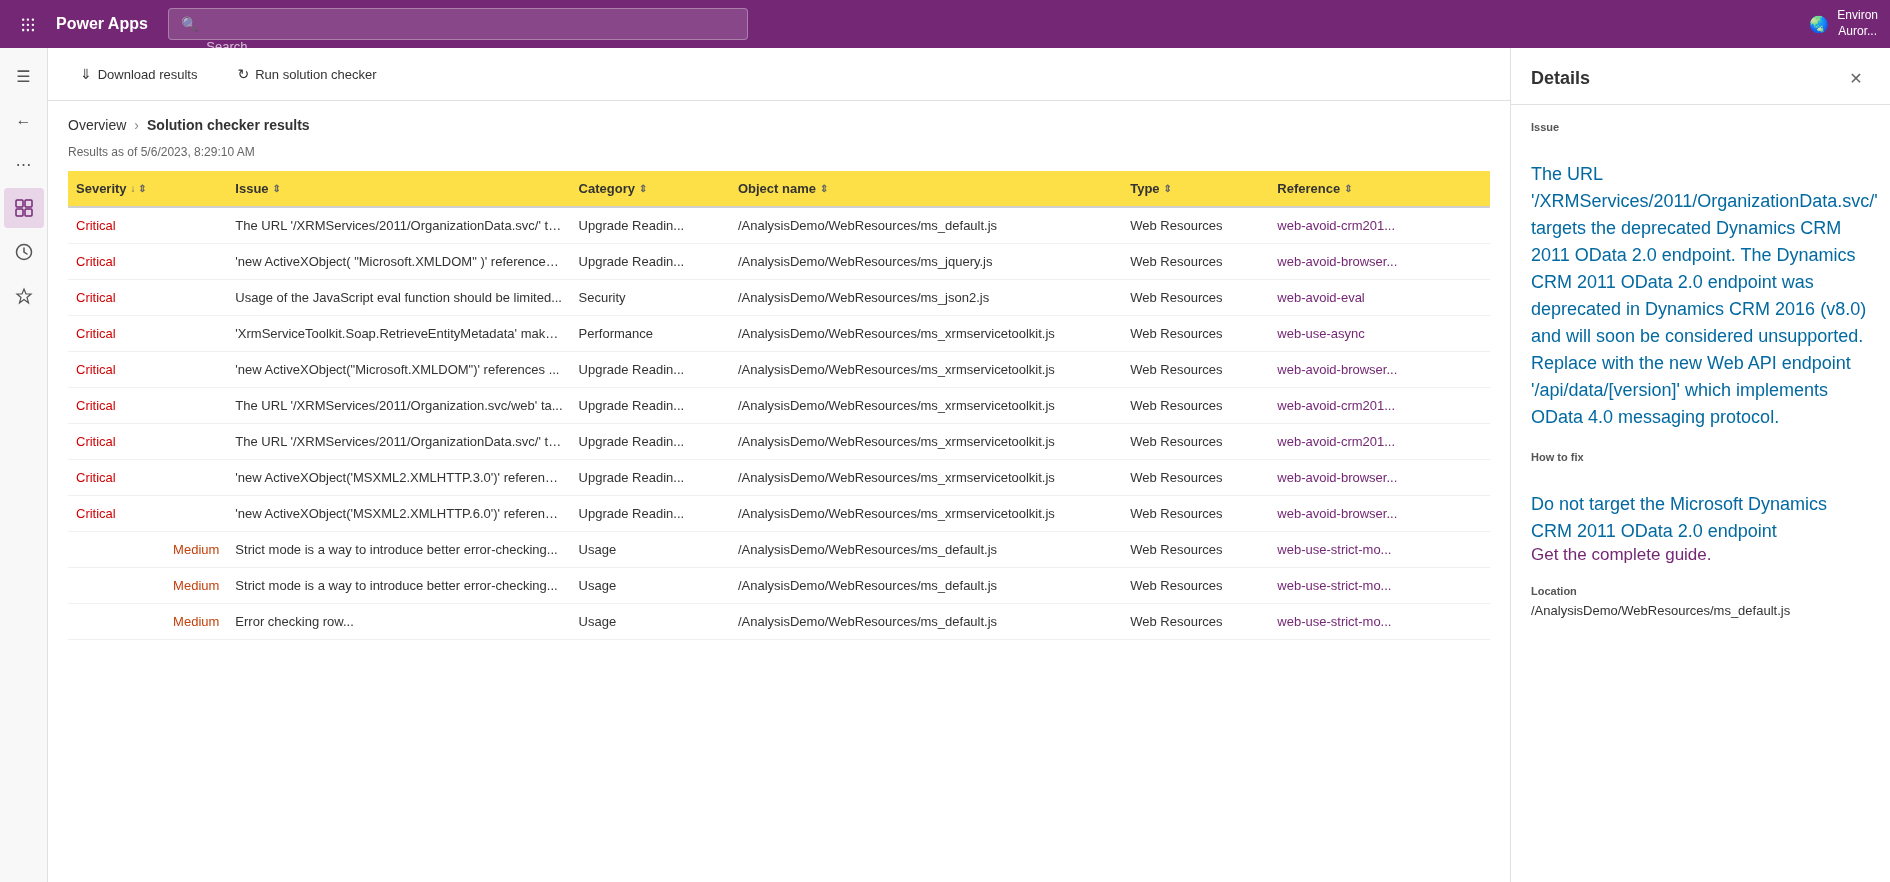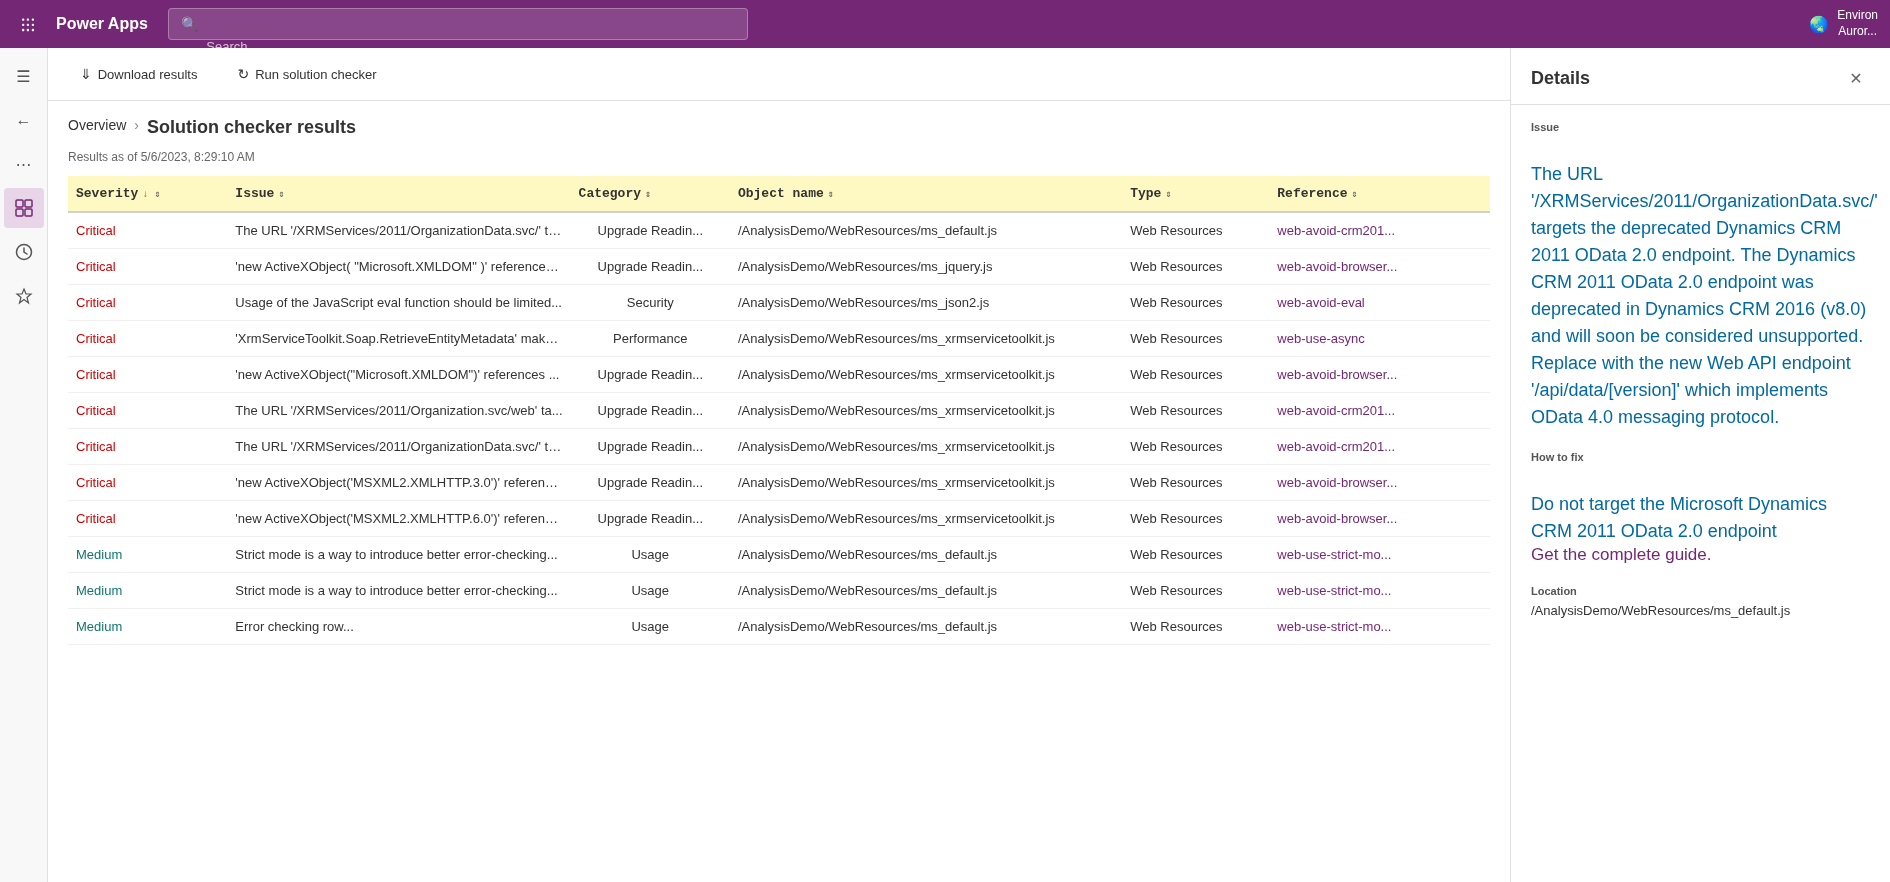--- a/index.html
+++ b/index.html
@@ -139,21 +139,21 @@
     }
     .breadcrumb-link {
       color: #333;
       font-size: 14px;
       cursor: pointer;
       text-decoration: none;
     }
     .breadcrumb-sep { color: #888; font-size: 14px; }
     .breadcrumb-current {
       color: #333;
-      font-size: 18px;
+      font-size: 14px;
       font-weight: 600;
     }
 
     .results-timestamp {
       padding: 4px 20px 12px;
       font-size: 12px;
       color: #666;
       flex-shrink: 0;
     }
 
@@ -170,24 +170,23 @@
     thead tr {
       border-bottom: 2px solid #d0d0d0;
     }
     th {
       text-align: left;
       padding: 10px 8px;
       font-size: 13px;
       font-weight: 600;
       color: #333;
       white-space: nowrap;
-      background: #fef9c3;
+      background: #fde047;
       position: sticky;
       top: 0;
-      font-family: Liberation Mono, monospace;
     }
     th .col-header {
       display: flex;
       align-items: center;
       gap: 4px;
     }
     th .sort-icon { font-size: 10px; color: #666; }
     tbody tr {
       border-bottom: 1px solid #f0f0f0;
     }
@@ -197,34 +196,34 @@
       color: #333;
       max-width: 0;
     }
     td.severity { white-space: nowrap; }
     td.truncate {
       overflow: hidden;
       text-overflow: ellipsis;
       white-space: nowrap;
     }
     .severity-critical { color: #D00000; }
-    .severity-medium { color: #0f766e; }
+    .severity-medium { color: #c2410c; text-align: right; }
     .ref-link {
       color: #742774;
       text-decoration: none;
       white-space: nowrap;
       overflow: hidden;
       text-overflow: ellipsis;
       display: block;
     }
 
     
     .col-severity { width: 130px; }
     .col-issue { width: 280px; }
-    .col-category { width: 130px; text-align: center; }
+    .col-category { width: 130px; }
     .col-object { width: 320px; }
     .col-type { width: 120px; }
     .col-reference { width: 180px; }
 
     
     .details-panel {
       width: 380px;
       border-left: 1px solid #e0e0e0;
       background: white;
       display: flex;

